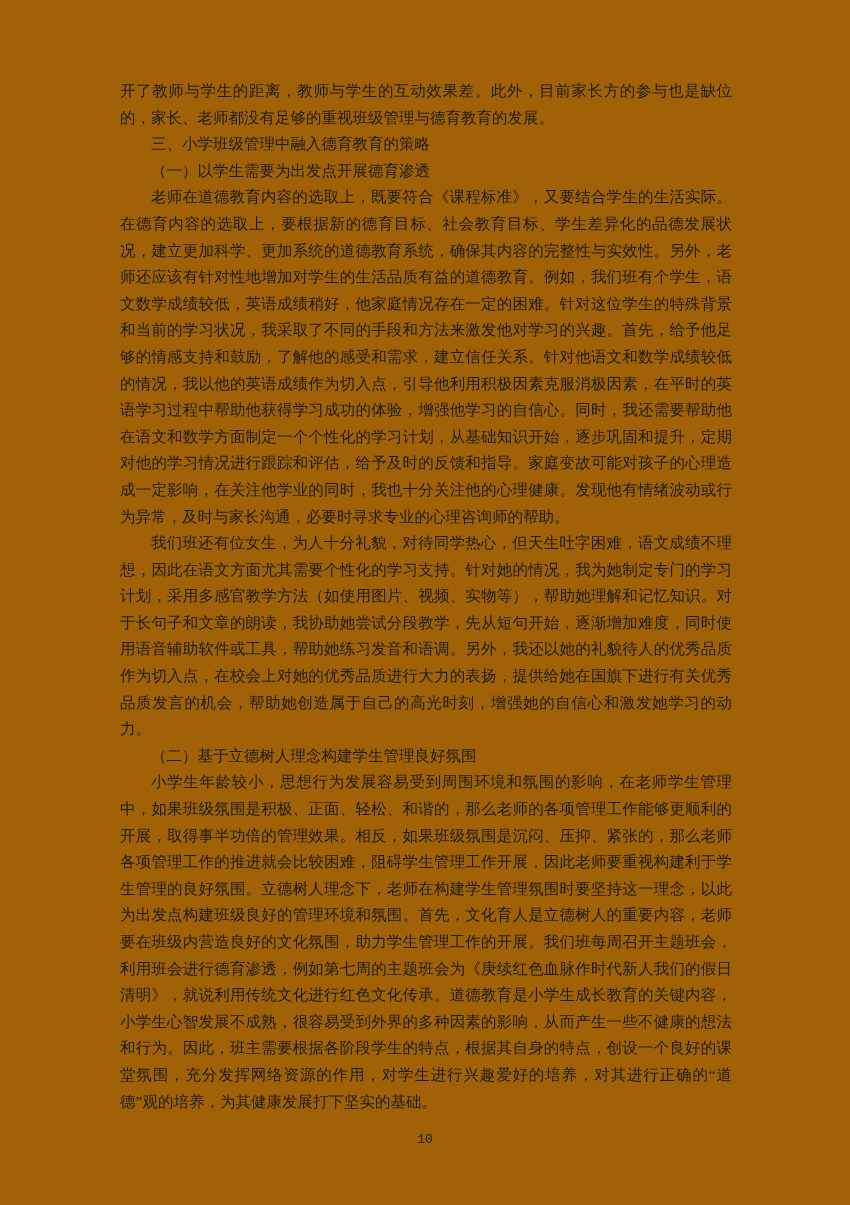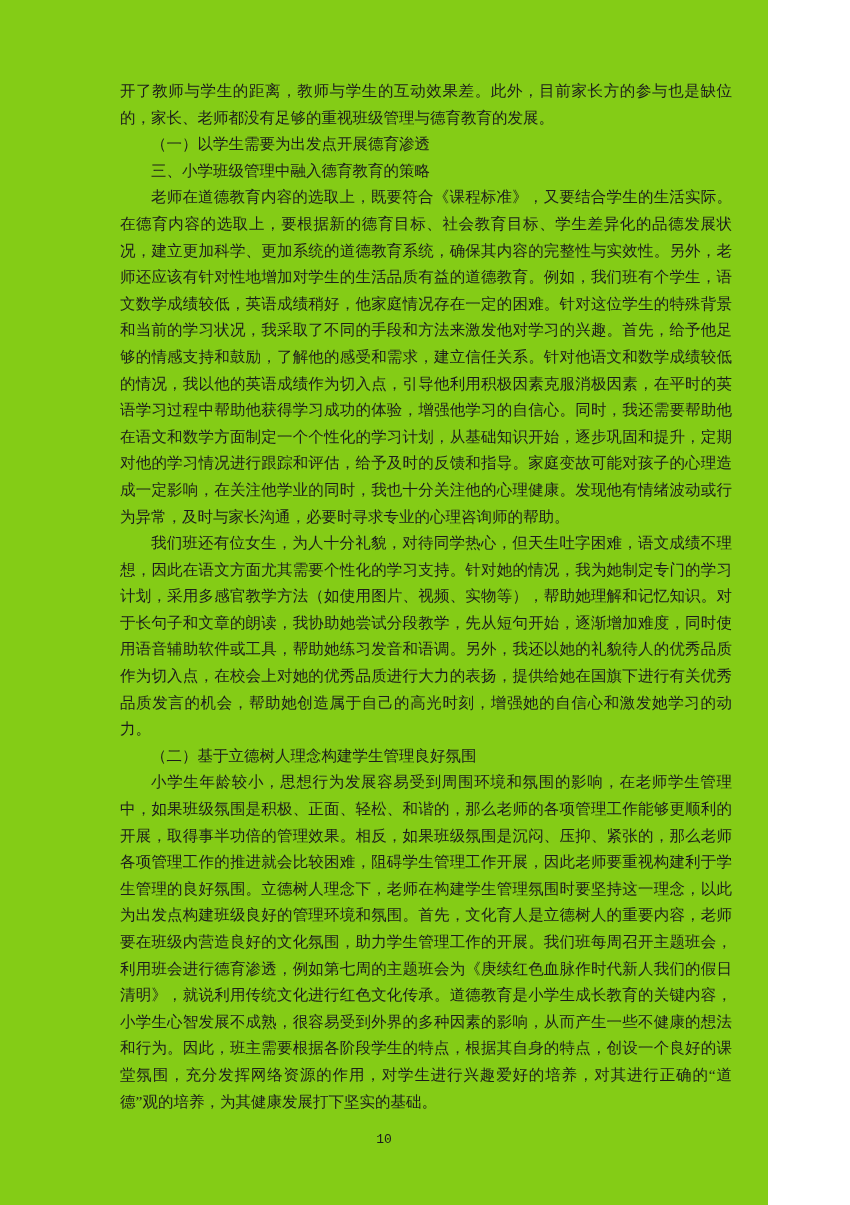--- a/index.html
+++ b/index.html
@@ -2,23 +2,23 @@
 <html><head>
 <meta charset="utf-8">
 <style>
   html, body {
     margin: 0;
     padding: 0;
     background: #ffffff;
   }
   .page {
     position: relative;
-    width: 768px;
+    width: 850px;
     height: 1205px;
-    background: #84cc16;
+    background: #a16207;
     overflow: hidden;
     font-family: "Liberation Serif", "DejaVu Serif", serif;
   }
   .content {
     position: absolute;
     left: 120px;
     top: 78px;
     width: 612px;
     color: #1c1c1c;
     font-size: 15.5px;
@@ -43,21 +43,21 @@
     font-size: 13px;
     font-family: Liberation Mono, monospace;
   }
 </style>
 </head>
 <body>
 
 <div class="page">
   <div class="content">
     <p class="para">开了教师与学生的距离，教师与学生的互动效果差。此外，目前家长方的参与也是缺位的，家长、老师都没有足够的重视班级管理与德育教育的发展。</p>
+    <p class="para indent">三、小学班级管理中融入德育教育的策略</p>
     <p class="para indent">（一）以学生需要为出发点开展德育渗透</p>
-    <p class="para indent">三、小学班级管理中融入德育教育的策略</p>
     <p class="para indent">老师在道德教育内容的选取上，既要符合《课程标准》，又要结合学生的生活实际。在德育内容的选取上，要根据新的德育目标、社会教育目标、学生差异化的品德发展状况，建立更加科学、更加系统的道德教育系统，确保其内容的完整性与实效性。另外，老师还应该有针对性地增加对学生的生活品质有益的道德教育。例如，我们班有个学生，语文数学成绩较低，英语成绩稍好，他家庭情况存在一定的困难。针对这位学生的特殊背景和当前的学习状况，我采取了不同的手段和方法来激发他对学习的兴趣。首先，给予他足够的情感支持和鼓励，了解他的感受和需求，建立信任关系。针对他语文和数学成绩较低的情况，我以他的英语成绩作为切入点，引导他利用积极因素克服消极因素，在平时的英语学习过程中帮助他获得学习成功的体验，增强他学习的自信心。同时，我还需要帮助他在语文和数学方面制定一个个性化的学习计划，从基础知识开始，逐步巩固和提升，定期对他的学习情况进行跟踪和评估，给予及时的反馈和指导。家庭变故可能对孩子的心理造成一定影响，在关注他学业的同时，我也十分关注他的心理健康。发现他有情绪波动或行为异常，及时与家长沟通，必要时寻求专业的心理咨询师的帮助。</p>
     <p class="para indent">我们班还有位女生，为人十分礼貌，对待同学热心，但天生吐字困难，语文成绩不理想，因此在语文方面尤其需要个性化的学习支持。针对她的情况，我为她制定专门的学习计划，采用多感官教学方法（如使用图片、视频、实物等），帮助她理解和记忆知识。对于长句子和文章的朗读，我协助她尝试分段教学，先从短句开始，逐渐增加难度，同时使用语音辅助软件或工具，帮助她练习发音和语调。另外，我还以她的礼貌待人的优秀品质作为切入点，在校会上对她的优秀品质进行大力的表扬，提供给她在国旗下进行有关优秀品质发言的机会，帮助她创造属于自己的高光时刻，增强她的自信心和激发她学习的动力。</p>
     <p class="para indent">（二）基于立德树人理念构建学生管理良好氛围</p>
     <p class="para indent">小学生年龄较小，思想行为发展容易受到周围环境和氛围的影响，在老师学生管理中，如果班级氛围是积极、正面、轻松、和谐的，那么老师的各项管理工作能够更顺利的开展，取得事半功倍的管理效果。相反，如果班级氛围是沉闷、压抑、紧张的，那么老师各项管理工作的推进就会比较困难，阻碍学生管理工作开展，因此老师要重视构建利于学生管理的良好氛围。立德树人理念下，老师在构建学生管理氛围时要坚持这一理念，以此为出发点构建班级良好的管理环境和氛围。首先，文化育人是立德树人的重要内容，老师要在班级内营造良好的文化氛围，助力学生管理工作的开展。我们班每周召开主题班会，利用班会进行德育渗透，例如第七周的主题班会为《庚续红色血脉作时代新人我们的假日清明》，就说利用传统文化进行红色文化传承。道德教育是小学生成长教育的关键内容，小学生心智发展不成熟，很容易受到外界的多种因素的影响，从而产生一些不健康的想法和行为。因此，班主需要根据各阶段学生的特点，根据其自身的特点，创设一个良好的课堂氛围，充分发挥网络资源的作用，对学生进行兴趣爱好的培养，对其进行正确的“道德”观的培养，为其健康发展打下坚实的基础。</p>
   </div>
   <div class="page-number">10</div>
 </div>
 
 </body></html>

